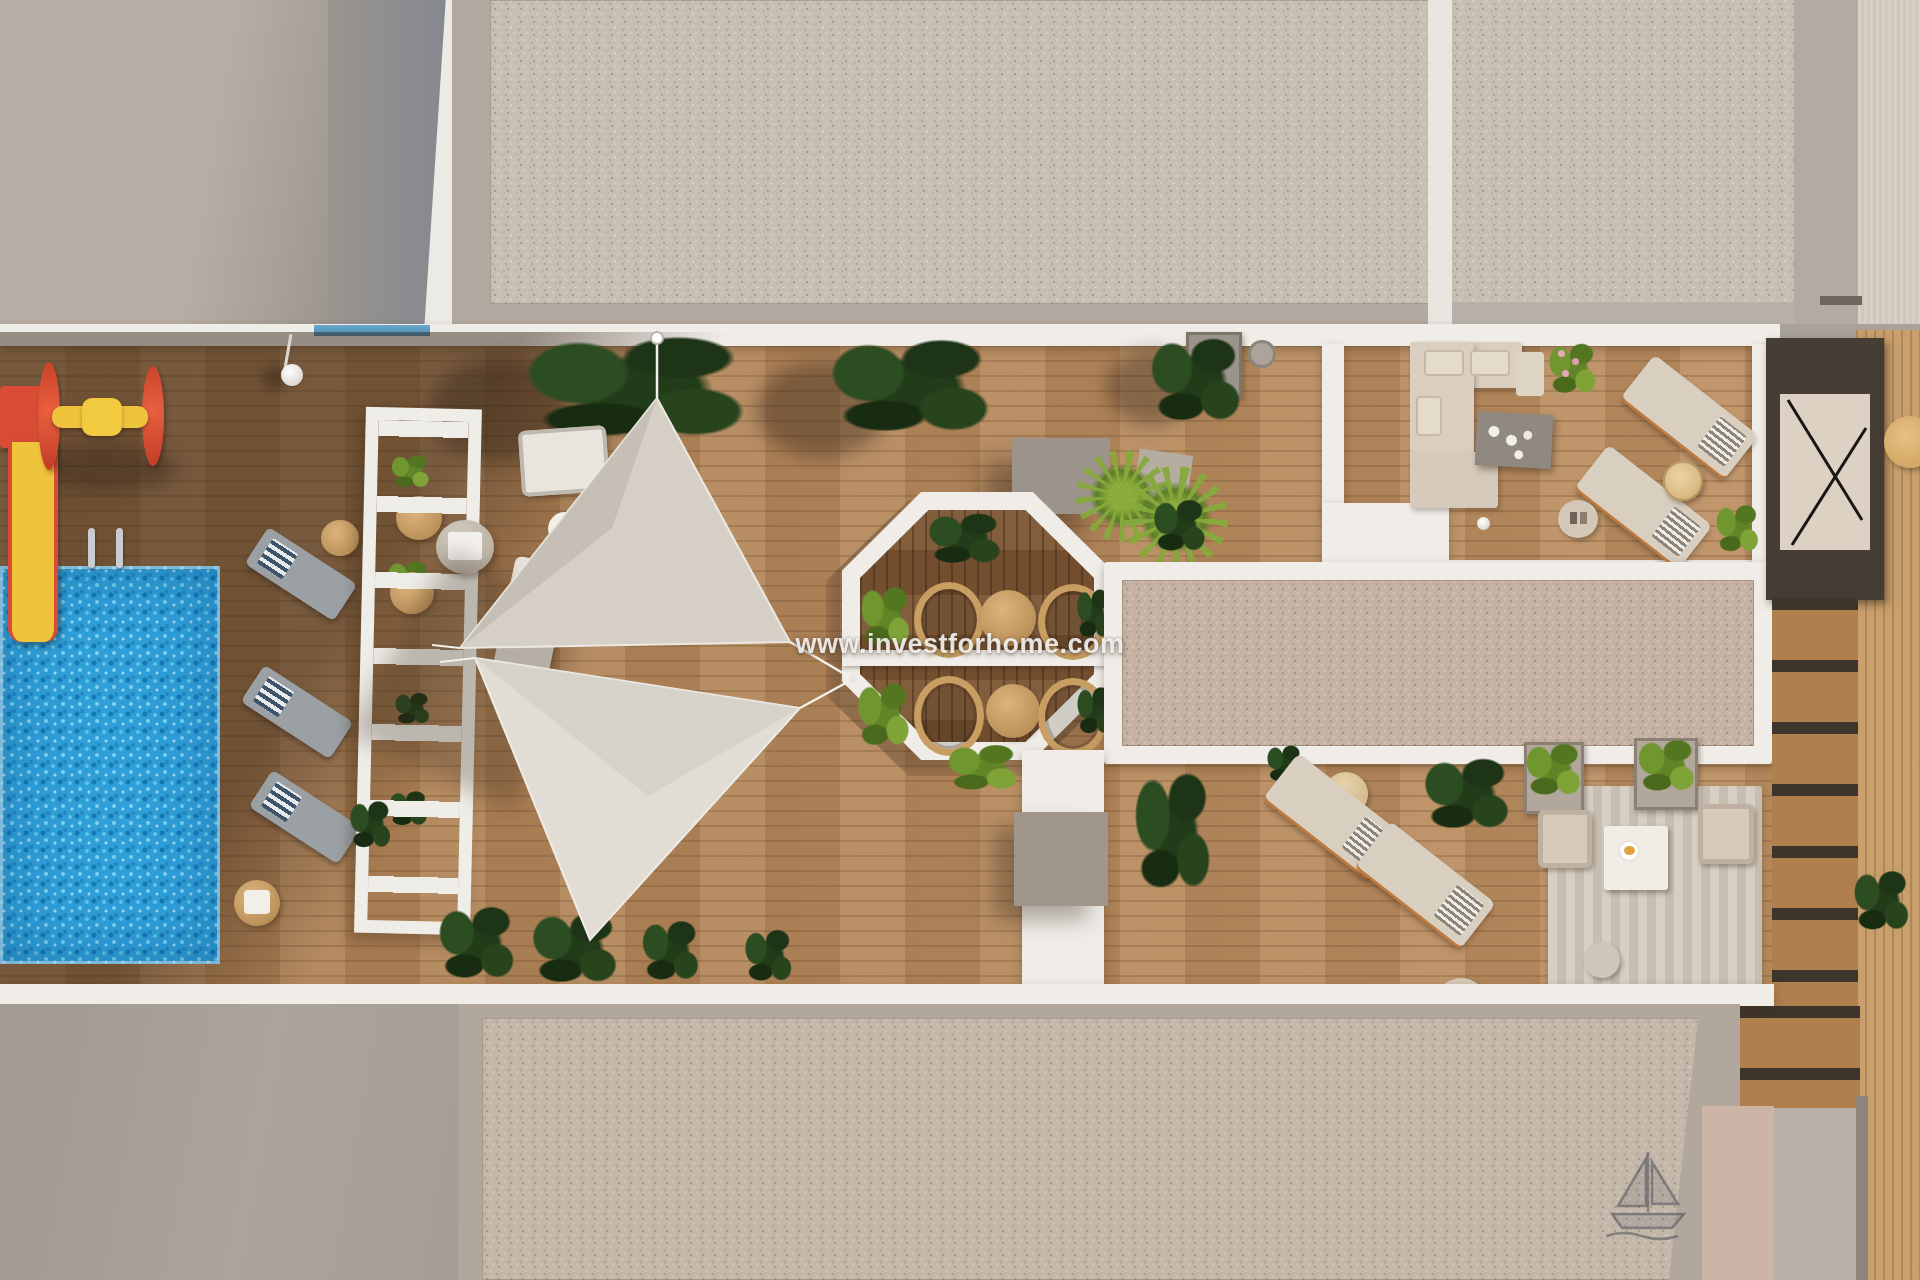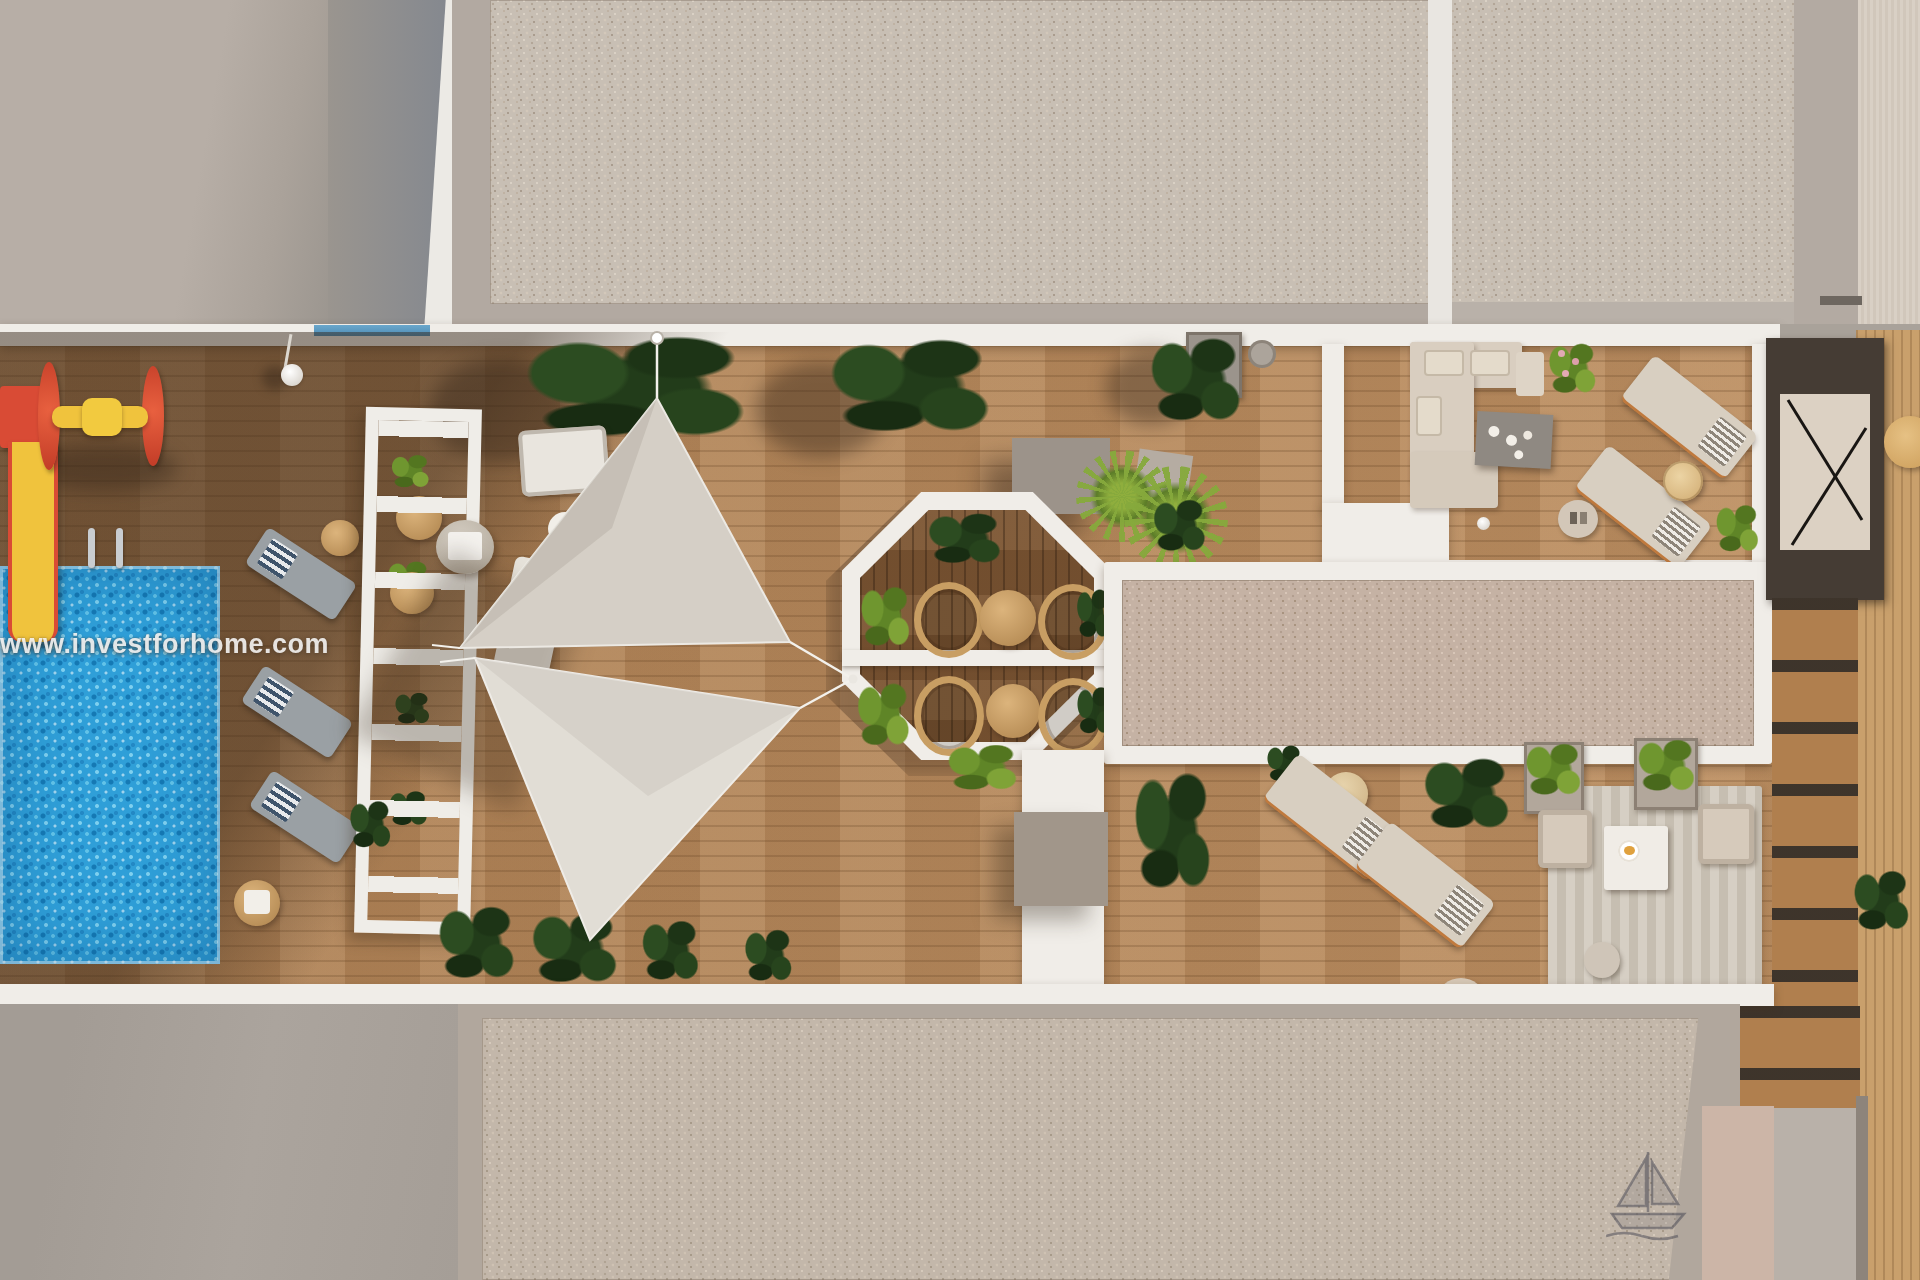--- a/index.html
+++ b/index.html
@@ -67,21 +67,21 @@
   .lounger{background:#d8cfc1;border-radius:7px;box-shadow:2px 3px 5px rgba(60,40,22,.35);}
   .lngfoot{position:absolute;right:8px;top:8px;bottom:8px;width:34px;background:repeating-linear-gradient(0deg, rgba(80,72,62,.55) 0 3px, rgba(255,255,255,.6) 3px 6px);border-radius:3px;}
   .glounger{background:#9aa0a4;border-radius:6px;box-shadow:2px 3px 5px rgba(40,30,20,.4);}
   .gtowel{position:absolute;left:10px;top:7px;bottom:7px;width:30px;background:repeating-linear-gradient(0deg,#3f546b 0 4px,#e8eaec 4px 8px);border-radius:2px;}
   .blob{border-radius:50%;filter:blur(9px);background:rgba(45,32,20,.38);}
   .cush{position:absolute;background:#e4dbcb;border-radius:4px;box-shadow:inset 0 0 0 2px rgba(150,135,112,.4);}
   .oct{clip-path:polygon(29.3% 0,70.7% 0,100% 29.3%,100% 70.7%,70.7% 100%,29.3% 100%,0 70.7%,0 29.3%);}
   .armch{background:#d6cabb;border-radius:6px;box-shadow:2px 3px 4px rgba(60,42,24,.35),inset 0 0 0 5px rgba(120,105,85,.25);}
   .rug{background:repeating-linear-gradient(90deg,#d6cfc4 0 9px,#c6beb1 9px 18px);box-shadow:0 2px 6px rgba(60,42,24,.3);border-radius:3px;}
   .planter{background:#b2a79b;box-shadow:inset 0 0 0 3px rgba(70,58,44,.35),2px 3px 5px rgba(50,36,22,.35);}
-  #watermark{left:0;right:0;top:629px;text-align:left;font-weight:bold;font-size:27px;letter-spacing:.5px;
+  #watermark{left:0;right:0;top:629px;text-align:center;font-weight:bold;font-size:27px;letter-spacing:.5px;
     color:rgba(255,255,255,.85);text-shadow:0 2px 5px rgba(70,55,40,.65),0 0 2px rgba(90,70,50,.5);}
 </style>
 </head>
 <body>
 
 <div id="stage">
 
   <div class="a woodH" style="left:0;top:330px;width:1920px;height:680px;"></div>
 
   <div class="a" style="left:0;top:0;width:452px;height:332px;background:linear-gradient(100deg,#b7aea6 45%,#aaa29a 62%,#99948e 78%);"></div>

